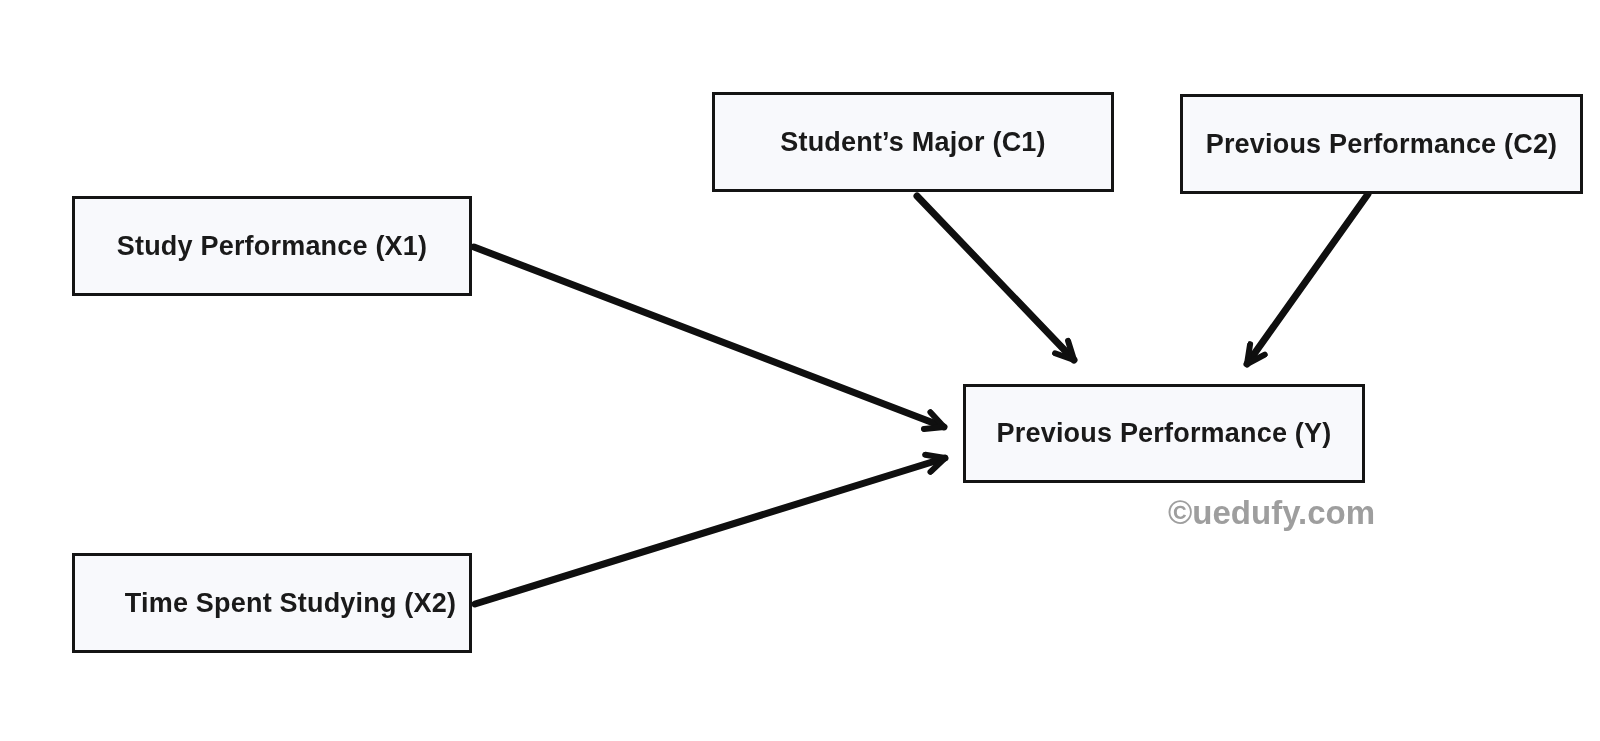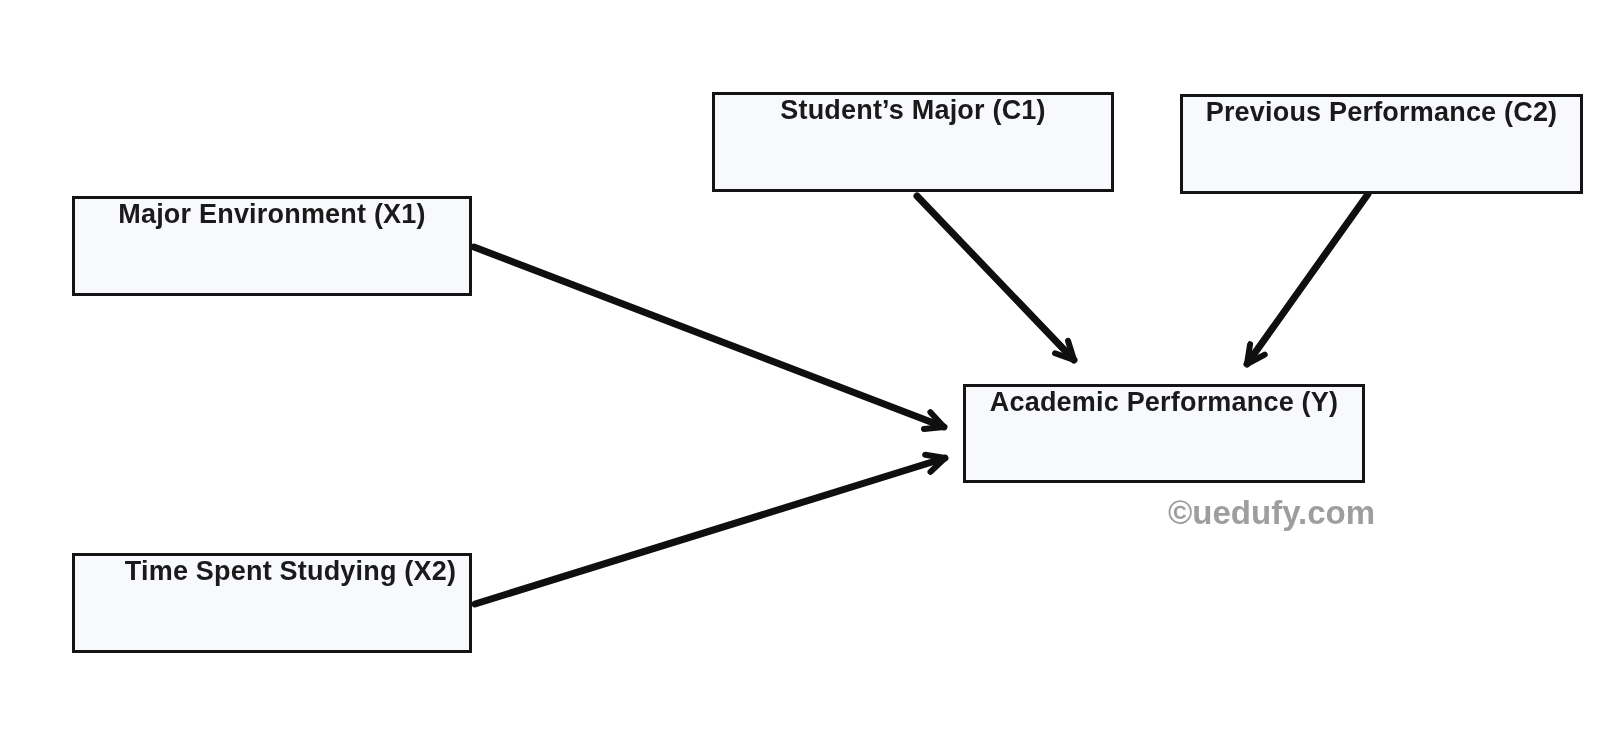--- a/index.html
+++ b/index.html
@@ -24,21 +24,21 @@
     width: 1600px;
     height: 741px;
     pointer-events: none;
   }
   .node {
     position: absolute;
     box-sizing: border-box;
     background: #f8f9fc;
     border: 3px solid #141414;
     display: flex;
-    align-items: flex-start;
+    align-items: center;
     justify-content: center;
     text-align: center;
   }
   .node span {
     font-weight: 700;
     font-size: 27px;
     color: #1a1a1a;
     letter-spacing: 0.2px;
     white-space: nowrap;
   }
@@ -68,34 +68,34 @@
         <path d="M4,3 L22,12 L4,21" fill="none" stroke="#0f0f0f" stroke-width="6" stroke-linecap="round" stroke-linejoin="round"></path>
       </marker>
     </defs>
     <line x1="474" y1="247" x2="944" y2="427" stroke="#0f0f0f" stroke-width="7" stroke-linecap="round" marker-end="url(#arrowhead)"></line>
     <line x1="475" y1="604" x2="945" y2="458" stroke="#0f0f0f" stroke-width="7" stroke-linecap="round" marker-end="url(#arrowhead)"></line>
     <line x1="917" y1="196" x2="1074" y2="360" stroke="#0f0f0f" stroke-width="7" stroke-linecap="round" marker-end="url(#arrowhead)"></line>
     <line x1="1368" y1="194" x2="1247" y2="364" stroke="#0f0f0f" stroke-width="7" stroke-linecap="round" marker-end="url(#arrowhead)"></line>
   </svg>
 
   <div class="node" id="node-x1">
-    <span>Major Environment (X1)</span>
+    <span>Study Performance (X1)</span>
   </div>
 
   <div class="node" id="node-x2">
     <span>Time Spent Studying (X2)</span>
   </div>
 
   <div class="node" id="node-c1">
     <span>Student’s Major (C1)</span>
   </div>
 
   <div class="node" id="node-c2">
     <span>Previous Performance (C2)</span>
   </div>
 
   <div class="node" id="node-y">
-    <span>Academic Performance (Y)</span>
+    <span>Previous Performance (Y)</span>
   </div>
 
   <div class="watermark">©uedufy.com</div>
 
 </div>
 
 </body></html>

